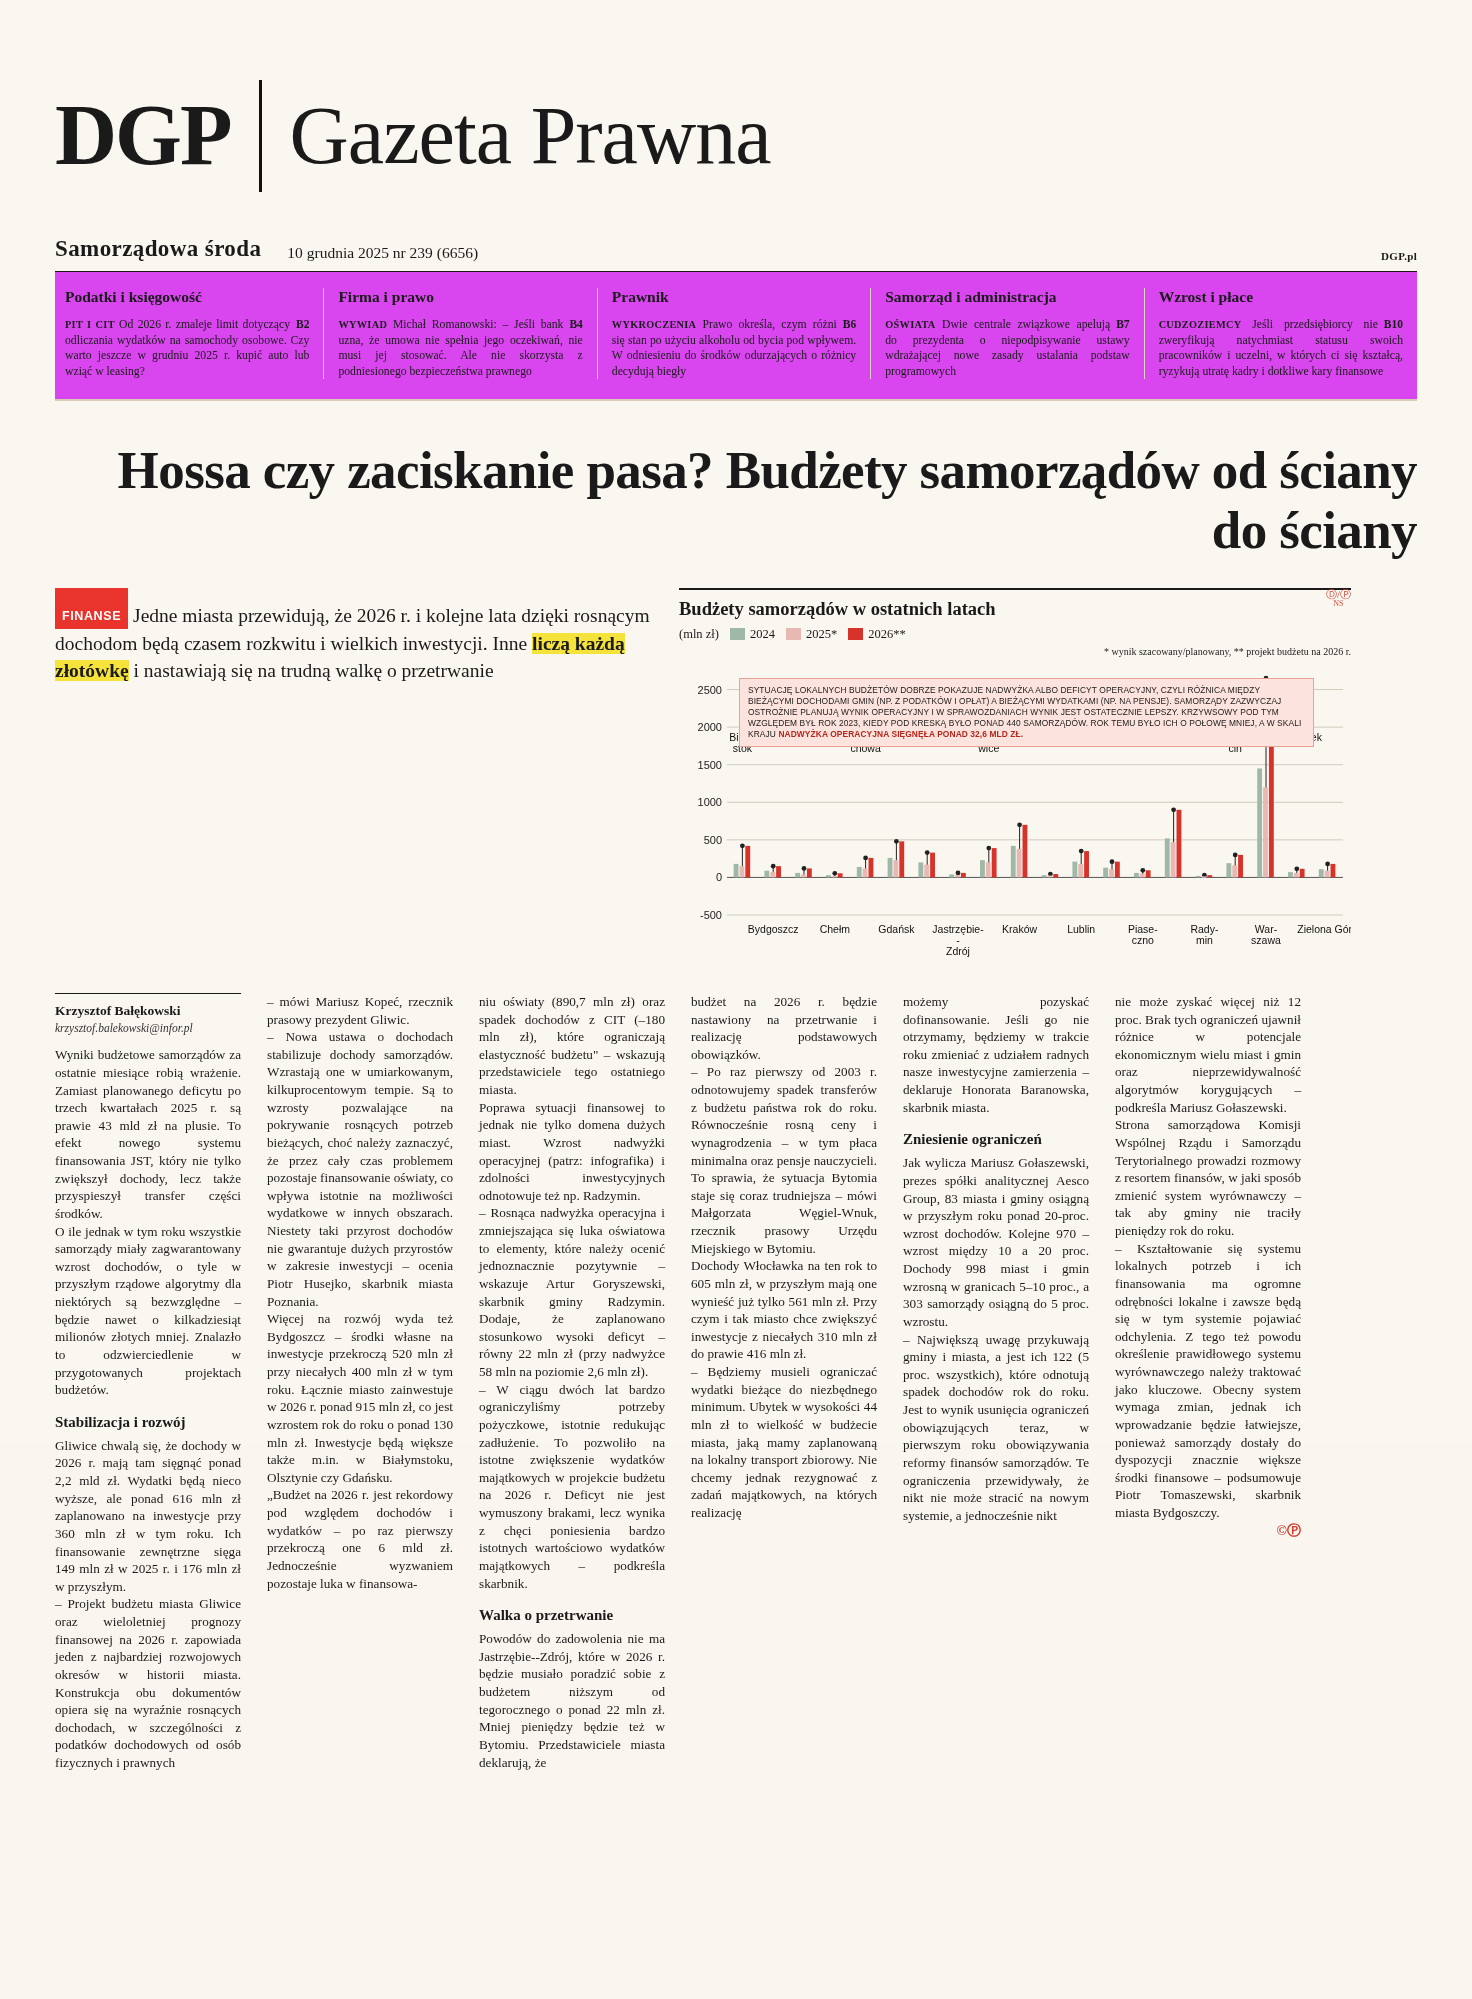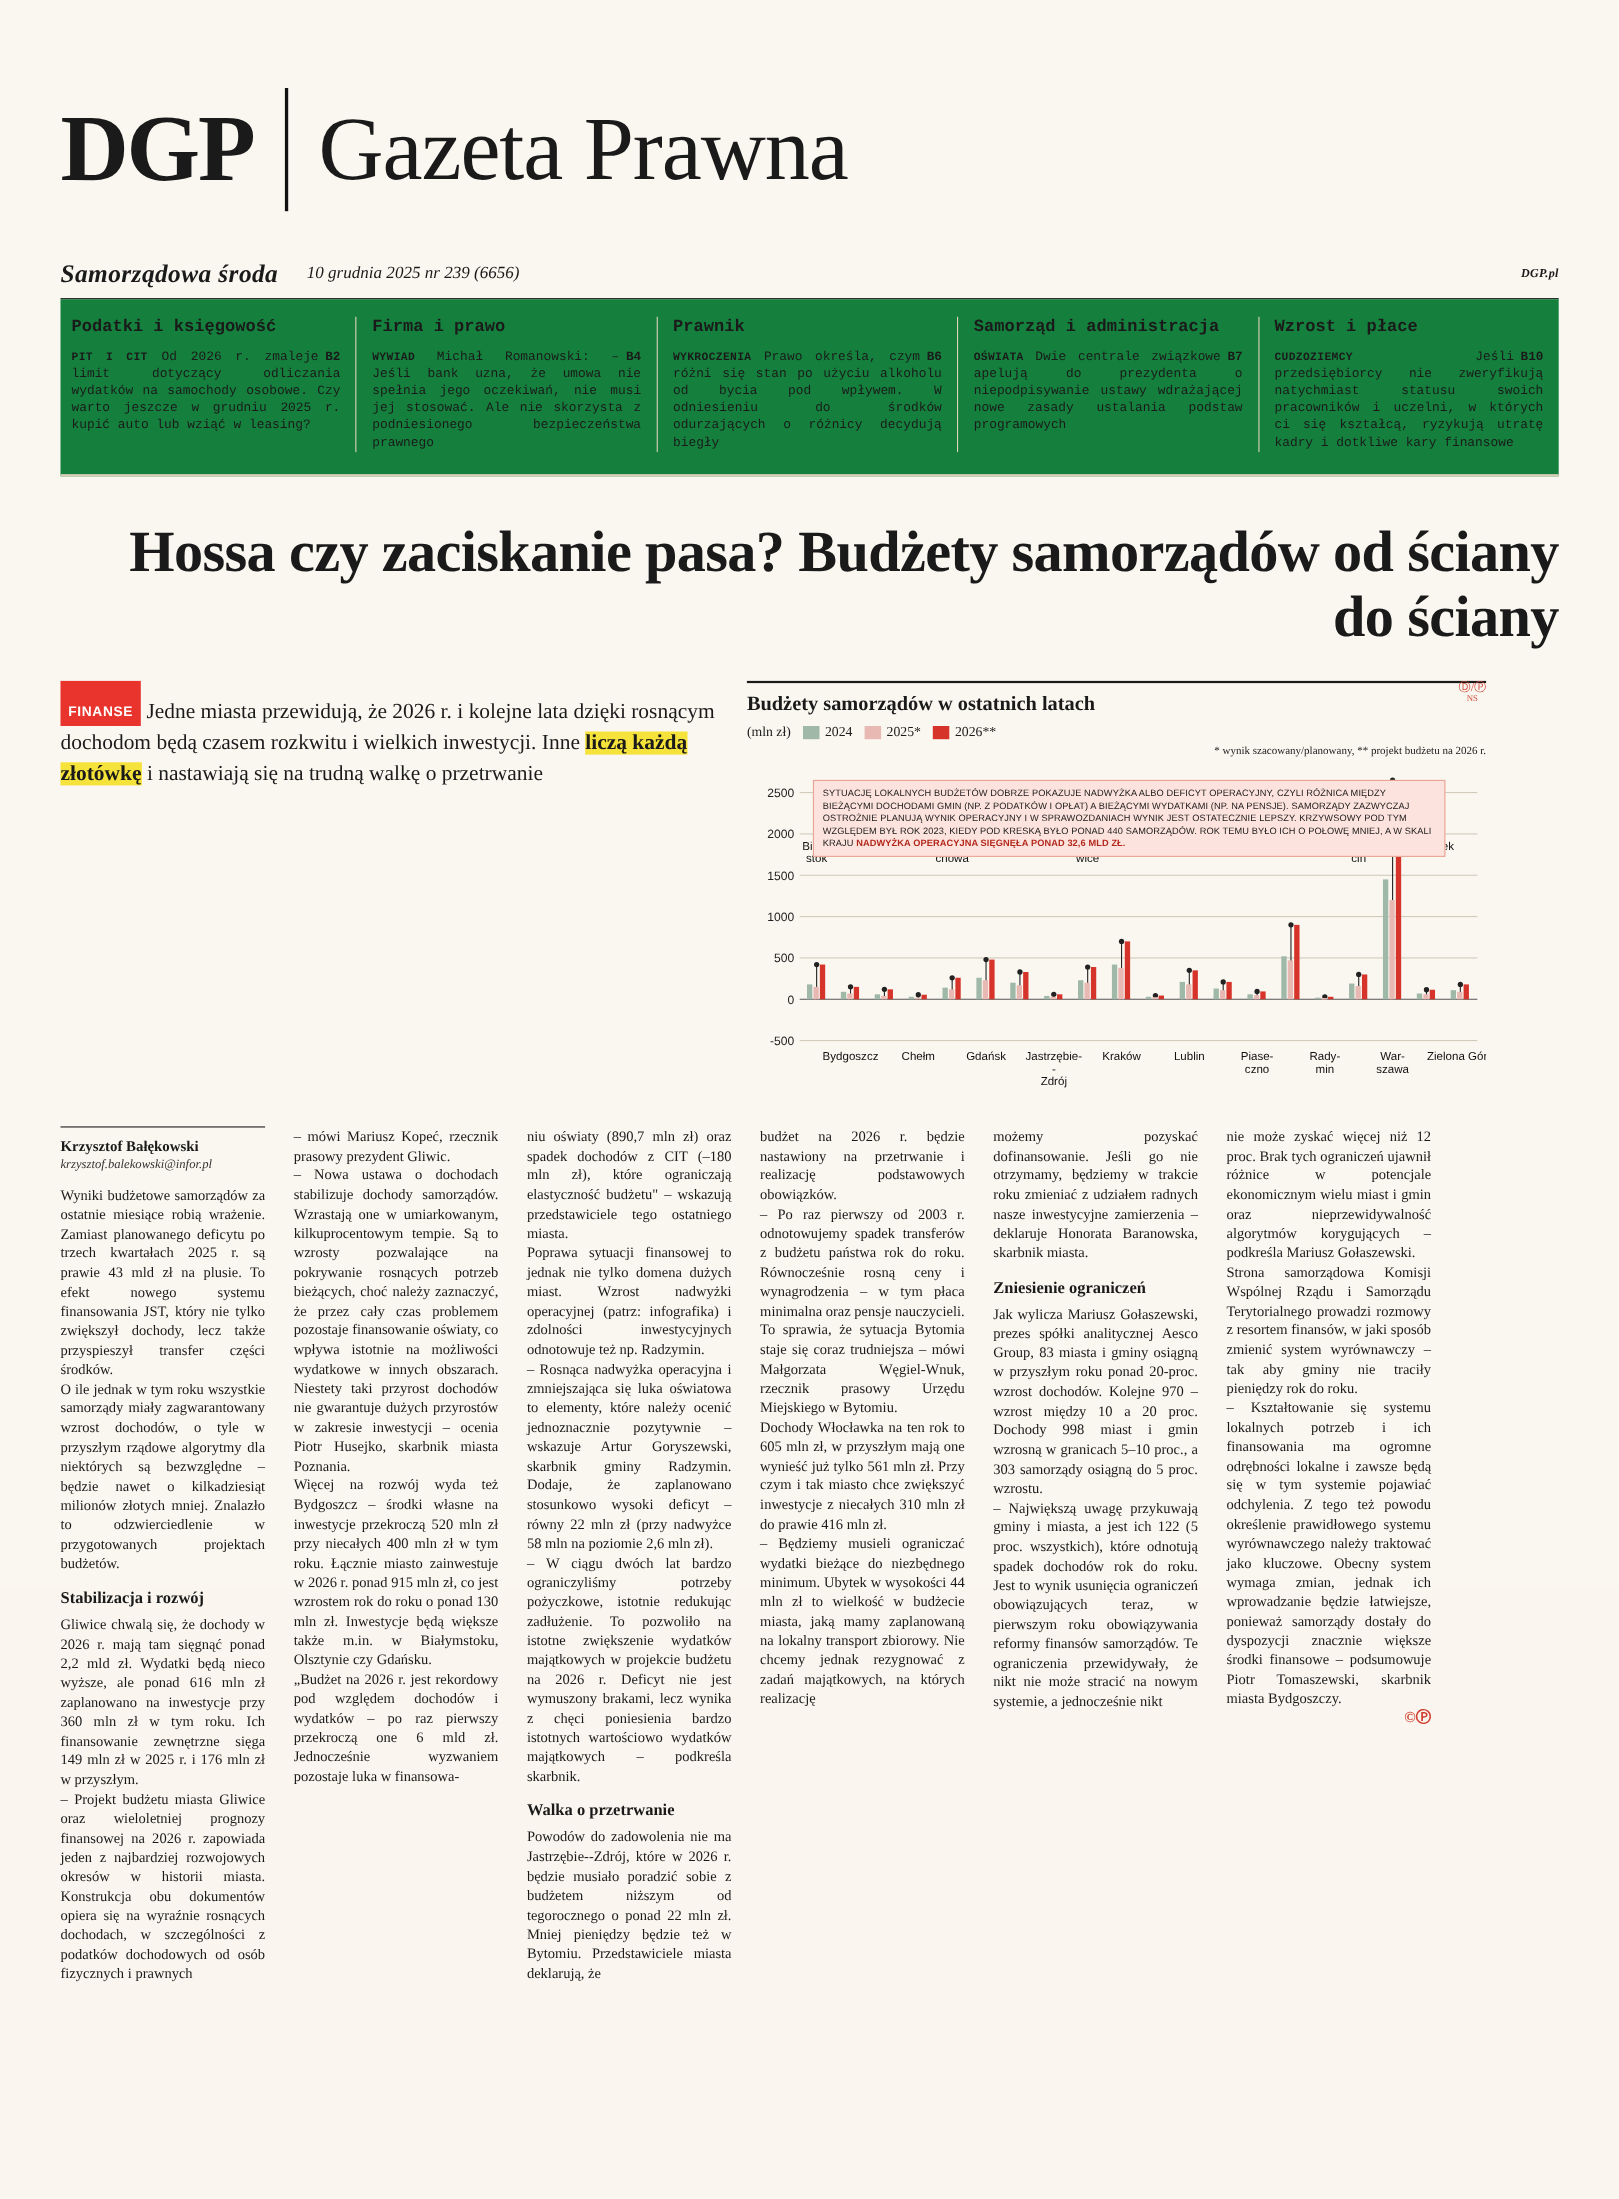--- a/index.html
+++ b/index.html
@@ -47,24 +47,23 @@
     font-family: "Liberation Serif", serif;
     font-size: 82px;
     line-height: 1;
     letter-spacing: -1px;
   }
 
   
   .subbar {
     margin: 44px 55px 0 55px;
     display: flex;
-    align-items: center;
+    align-items: flex-end;
     border-bottom: 1.5px solid #1a1a1a;
     padding-bottom: 9px;
-    font-style: italic;
   }
   .subbar-title {
     font-weight: bold;
     font-size: 23px;
     letter-spacing: 0.4px;
   }
   .subbar-date {
     font-size: 15.5px;
     margin-left: 26px;
   }
@@ -74,22 +73,21 @@
     font-weight: bold;
     letter-spacing: 0.3px;
   }
 
   
   .teasers {
     margin: 0 55px;
     display: flex;
     border-bottom: 2.5px solid #d8ccb4;
     padding: 16px 0 20px 0;
-    background: #15803d;
-    font-family: Liberation Mono, monospace;
+    background: #d946ef;
   }
   .teaser {
     flex: 1;
     padding: 0 14px;
     border-right: 1px solid #ddd2bd;
     box-sizing: border-box;
   }
   .teaser:first-child { padding-left: 10px; }
   .teaser:last-child { border-right: none; }
   .teaser-head {

